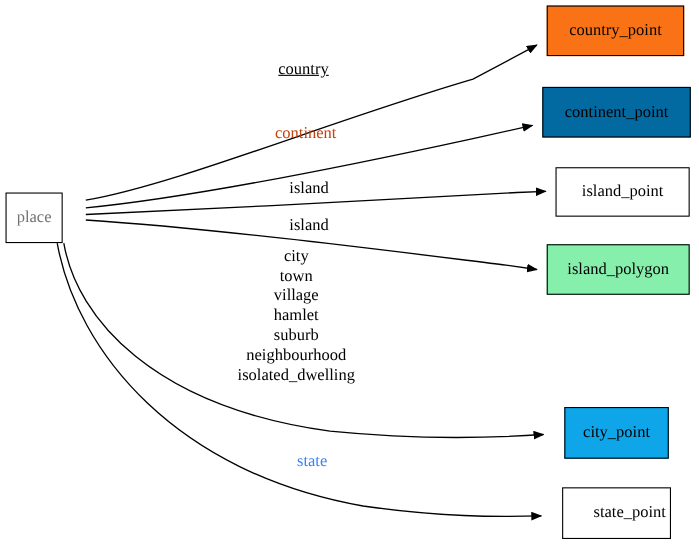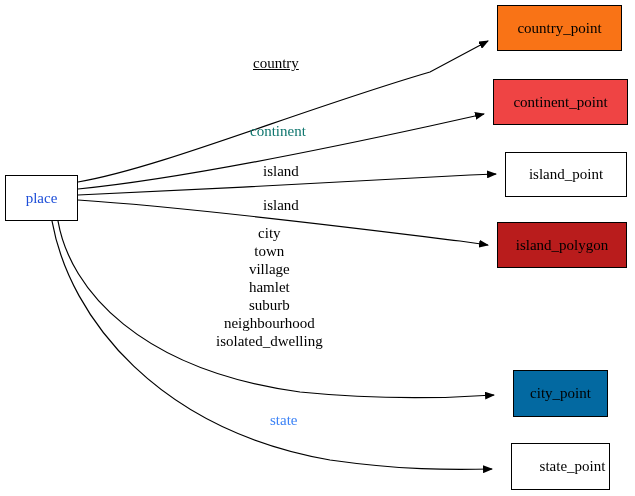--- a/index.html
+++ b/index.html
@@ -62,45 +62,45 @@
         <path d="M 78,182 C 160,168 300,110 430,72 L 488,41" fill="none" stroke="#000000" stroke-width="1.2" marker-end="url(#arrowhead)"></path>
         <path d="M 78,189 C 170,180 320,150 430,126 L 484,114" fill="none" stroke="#000000" stroke-width="1.2" marker-end="url(#arrowhead)"></path>
         <path d="M 78,195 C 200,190 370,180 470,175 L 496,174" fill="none" stroke="#000000" stroke-width="1.2" marker-end="url(#arrowhead)"></path>
         <path d="M 78,200 C 200,208 370,230 460,241 L 488,245" fill="none" stroke="#000000" stroke-width="1.2" marker-end="url(#arrowhead)"></path>
         <path d="M 58,221 C 70,290 140,370 300,392 C 380,400 450,398 494,395" fill="none" stroke="#000000" stroke-width="1.2" marker-end="url(#arrowhead)"></path>
         <path d="M 52,221 C 70,320 160,430 330,460 C 400,470 450,470 492,469" fill="none" stroke="#000000" stroke-width="1.2" marker-end="url(#arrowhead)"></path>
       </g>
   </svg>
 
   <div id="node-layer">
-      <div class="node-box" style="left: 5px; top: 175px; width: 73px; height: 46px; background: rgb(255, 255, 255); border-color: rgb(0, 0, 0); color: #1d4ed8;">
+      <div class="node-box" style="left: 5px; top: 175px; width: 52px; height: 46px; background: rgb(255, 255, 255); border-color: rgb(0, 0, 0); color: #737373;">
         <span>place</span>
       </div>
       <div class="node-box" style="left: 497px; top: 5px; width: 125px; height: 46px; background: #f97316; border-color: rgb(0, 0, 0); color: rgb(0, 0, 0);">
         <span>country_point</span>
       </div>
-      <div class="node-box" style="left: 493px; top: 79px; width: 135px; height: 46px; background: #ef4444; border-color: rgb(0, 0, 0); color: rgb(0, 0, 0);">
+      <div class="node-box" style="left: 493px; top: 79px; width: 135px; height: 46px; background: #0369a1; border-color: rgb(0, 0, 0); color: rgb(0, 0, 0);">
         <span>continent_point</span>
       </div>
       <div class="node-box" style="left: 505px; top: 152px; width: 122px; height: 45px; background: rgb(255, 255, 255); border-color: rgb(0, 0, 0); color: rgb(0, 0, 0);">
         <span>island_point</span>
       </div>
-      <div class="node-box" style="left: 497px; top: 222px; width: 130px; height: 46px; background: #b91c1c; border-color: rgb(0, 0, 0); color: rgb(0, 0, 0);">
+      <div class="node-box" style="left: 497px; top: 222px; width: 130px; height: 46px; background: #86efac; border-color: rgb(0, 0, 0); color: rgb(0, 0, 0);">
         <span>island_polygon</span>
       </div>
-      <div class="node-box" style="left: 513px; top: 370px; width: 95px; height: 47px; background: #0369a1; border-color: rgb(0, 0, 0); color: rgb(0, 0, 0);">
+      <div class="node-box" style="left: 513px; top: 370px; width: 95px; height: 47px; background: #0ea5e9; border-color: rgb(0, 0, 0); color: rgb(0, 0, 0);">
         <span>city_point</span>
       </div>
       <div class="node-box" style="left: 511px; top: 443px; width: 99px; height: 47px; background: rgb(255, 255, 255); border-color: rgb(0, 0, 0); color: rgb(0, 0, 0); padding-left: 24px;">
         <span>state_point</span>
       </div>
     </div>
   <div id="label-layer">
       <div class="edge-label" style="left: 253px; top: 54px; color: rgb(0, 0, 0); text-decoration: underline;">country</div>
-      <div class="edge-label" style="left: 250px; top: 122px; color: #0f766e;">continent</div>
+      <div class="edge-label" style="left: 250px; top: 112px; color: #c2410c;">continent</div>
       <div class="edge-label" style="left: 263px; top: 162px; color: rgb(0, 0, 0);">island</div>
       <div class="edge-label" style="left: 263px; top: 196px; color: rgb(0, 0, 0);">island</div>
       <div class="edge-label" style="left: 216px; top: 224px; color: rgb(0, 0, 0);">city
 town
 village
 hamlet
 suburb
 neighbourhood
 isolated_dwelling</div>
       <div class="edge-label" style="left: 270px; top: 411px; color: #3b82f6; text-align: right;">state</div>

